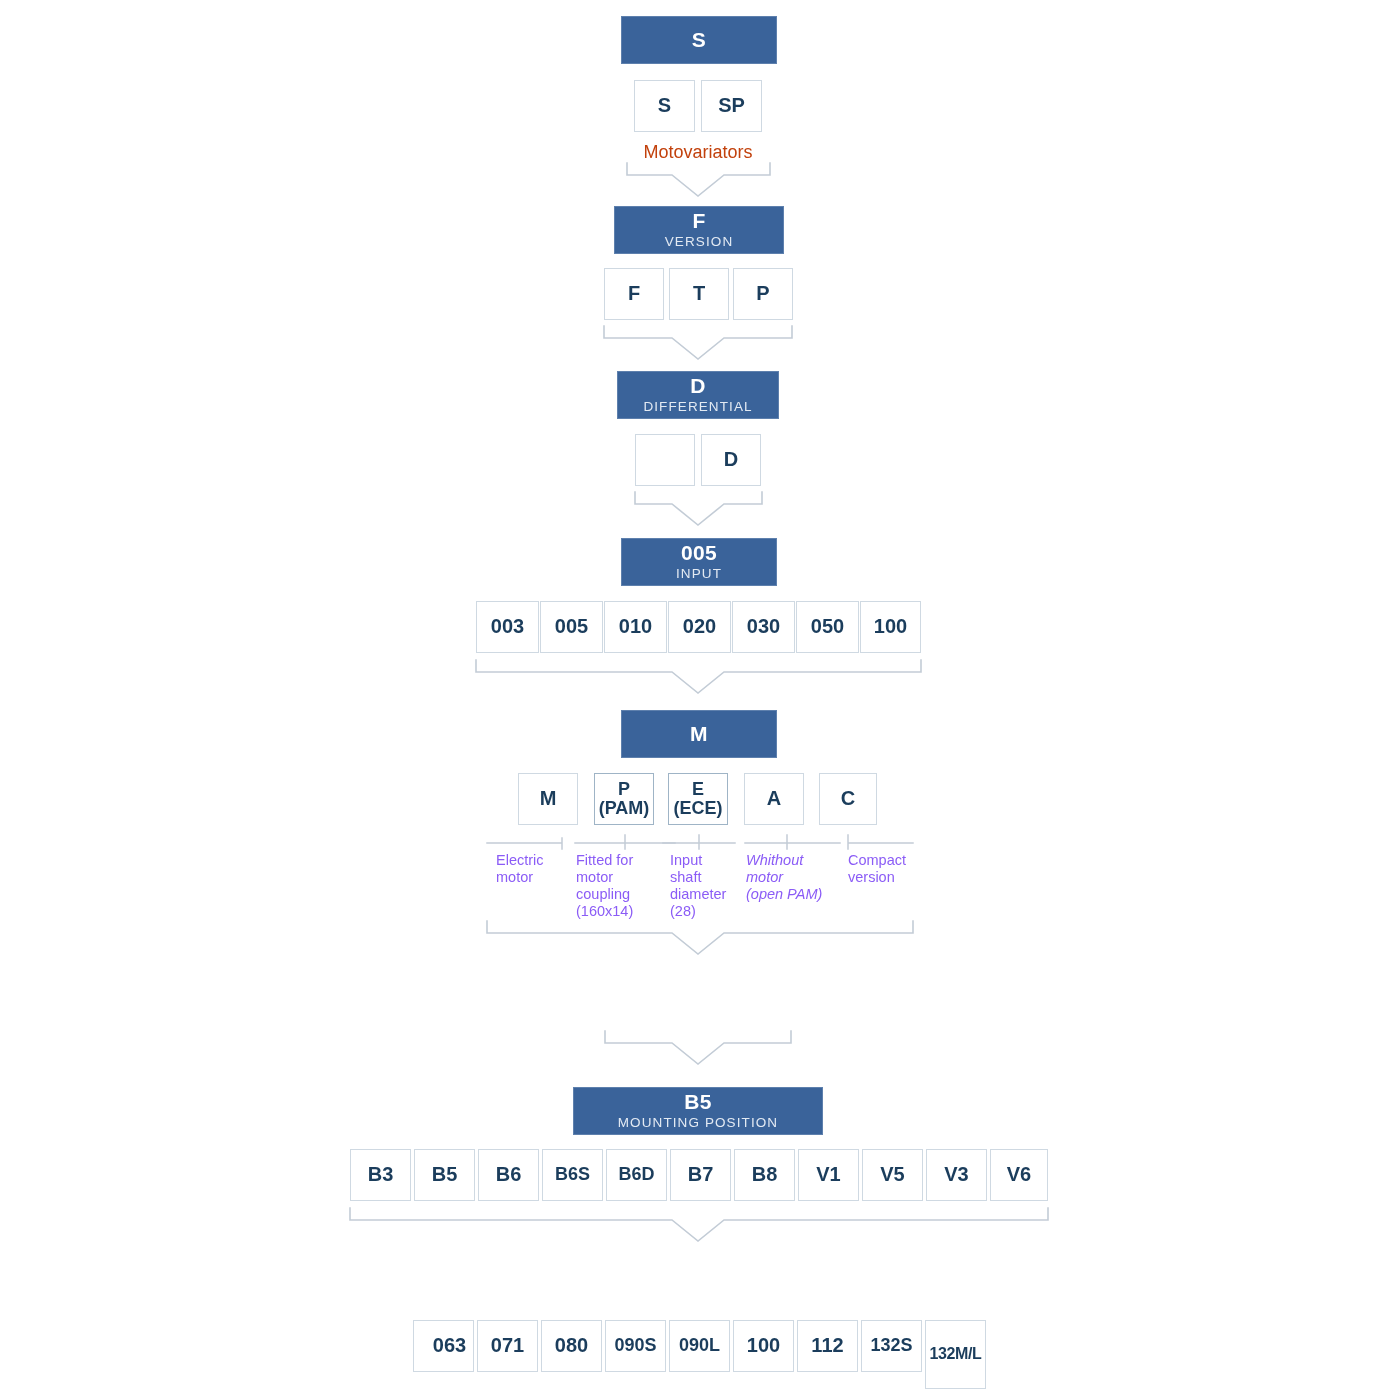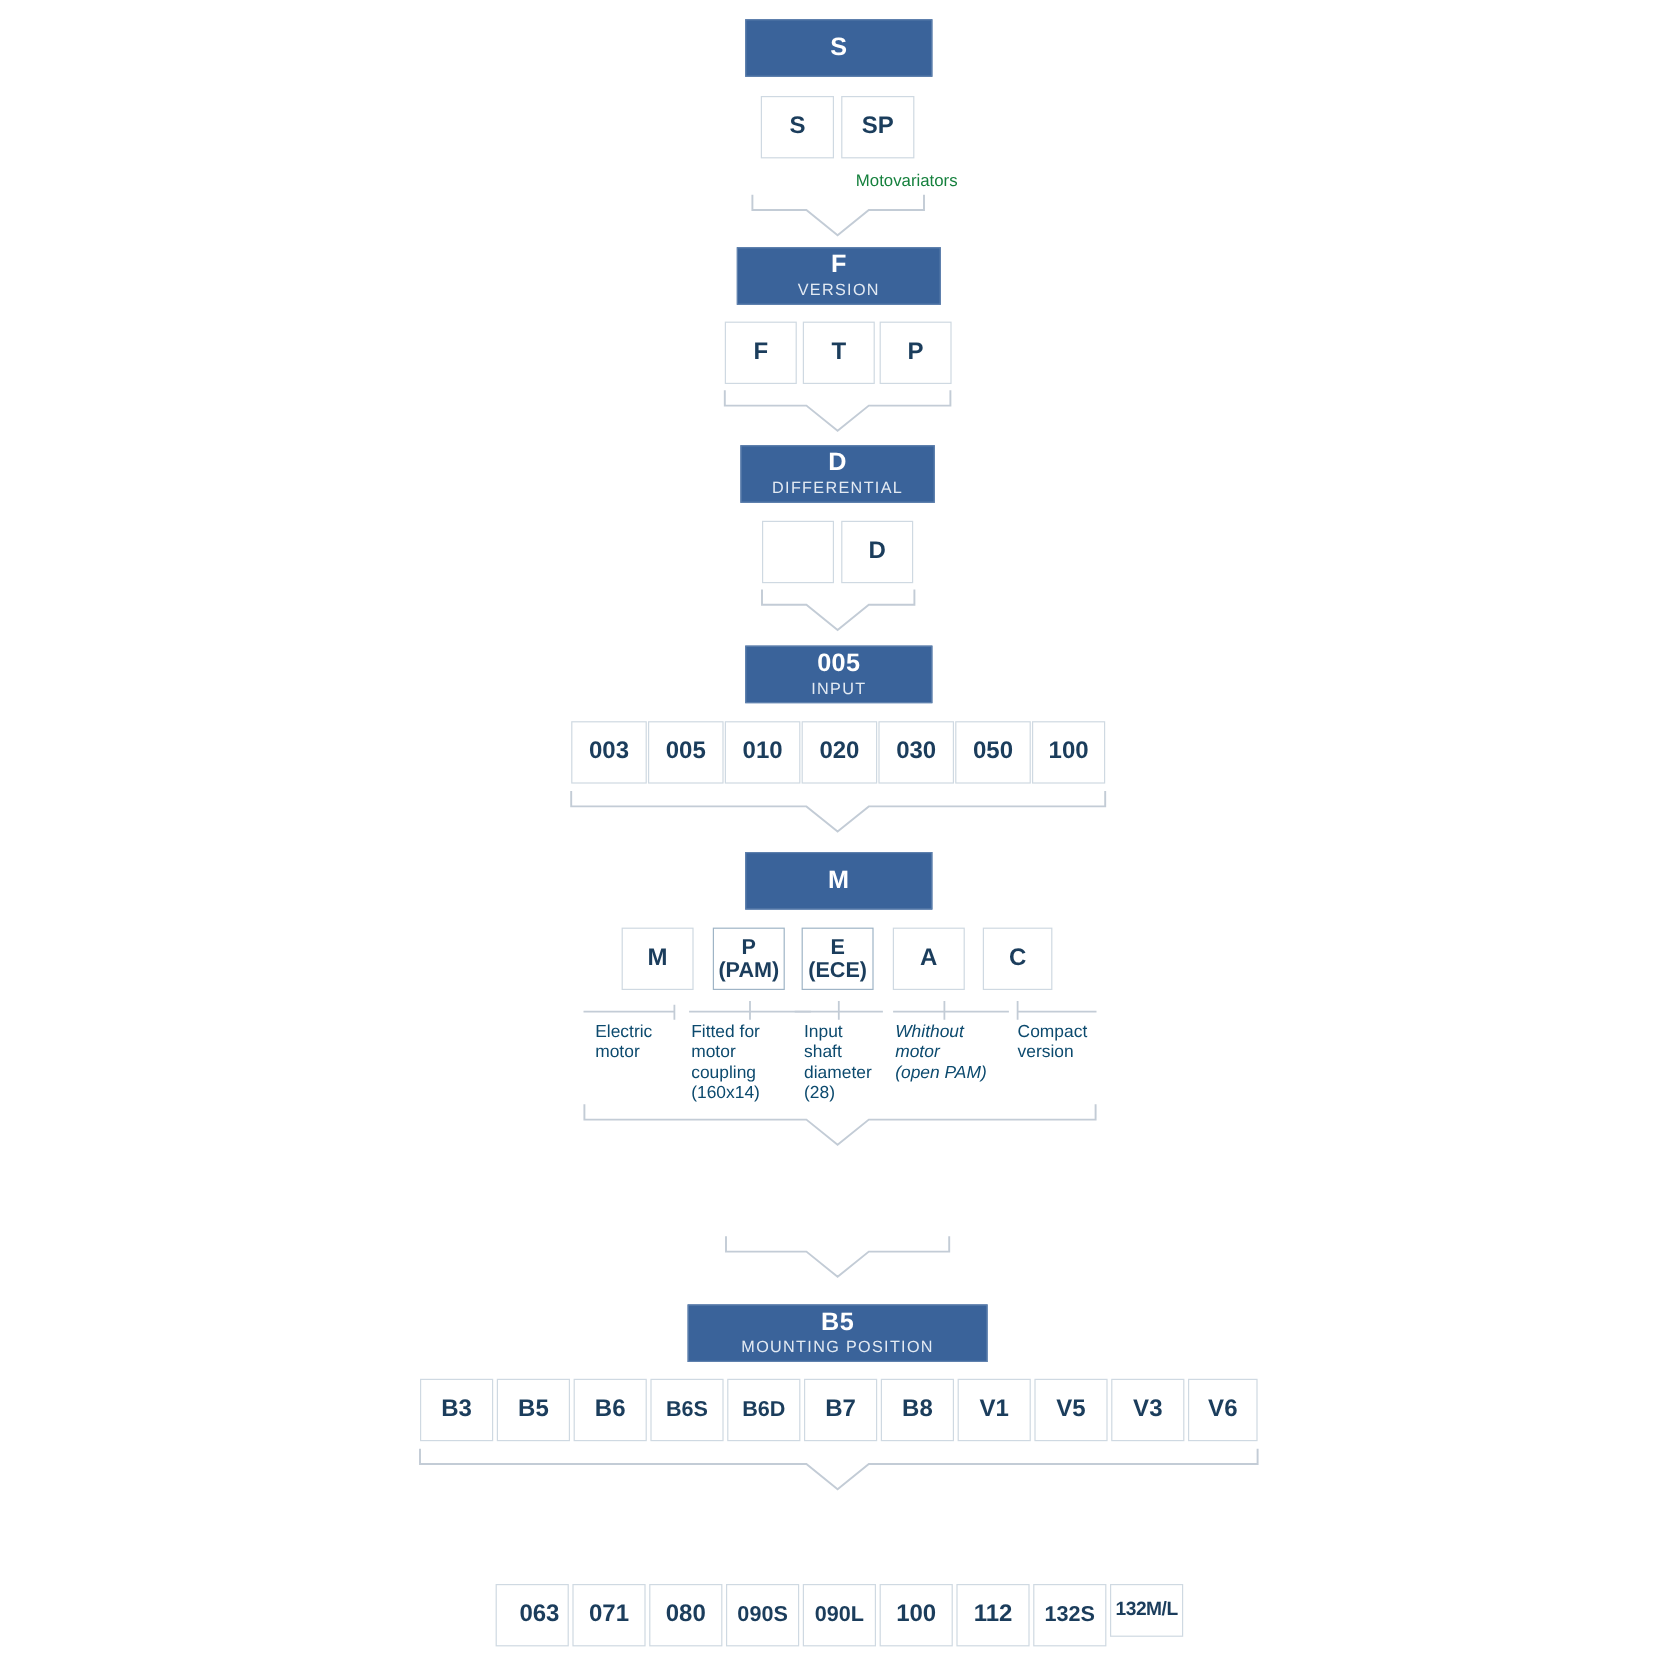--- a/index.html
+++ b/index.html
@@ -78,34 +78,34 @@
     left: 0;
     top: 0;
     width: 1400px;
     height: 1396px;
     pointer-events: none;
   }
 
   
   .cap {
     position: absolute;
-    color: #0c4a6e;
+    color: #8b5cf6;
     font-size: 14.5px;
     line-height: 1.18;
     text-align: left;
     white-space: pre-line;
     font-weight: normal;
   }
 
   
   .note {
     position: absolute;
-    color: #15803d;
-    font-size: 14px;
-    text-align: right;
+    color: #c2410c;
+    font-size: 18px;
+    text-align: center;
     font-weight: normal;
   }
 </style>
 </head>
 <body>
 
 <div id="diagram">
 
   <svg id="wires" viewBox="0 0 1400 1396" xmlns="http://www.w3.org/2000/svg">
     <g fill="none" stroke="#c3ccd6" stroke-width="1.6" stroke-linecap="square" stroke-linejoin="miter">
@@ -221,15 +221,15 @@
 
 
   <div class="opt" style="left:413px; top:1320px; width:61px; height:52px;padding-left:12px;">063</div>
   <div class="opt" style="left:477px; top:1320px; width:61px; height:52px;">071</div>
   <div class="opt" style="left:541px; top:1320px; width:61px; height:52px;">080</div>
   <div class="opt sm" style="left:605px; top:1320px; width:61px; height:52px;">090S</div>
   <div class="opt sm" style="left:669px; top:1320px; width:61px; height:52px;">090L</div>
   <div class="opt" style="left:733px; top:1320px; width:61px; height:52px;">100</div>
   <div class="opt" style="left:797px; top:1320px; width:61px; height:52px;">112</div>
   <div class="opt sm" style="left:861px; top:1320px; width:61px; height:52px;">132S</div>
-  <div class="opt xs" style="left:925px; top:1320px; width:61px; height:44px;">132M/L</div>
+  <div class="opt xs" style="left:925px; top:1320px; width:61px; height:69px;">132M/L</div>
 
 </div>
 
 </body></html>

